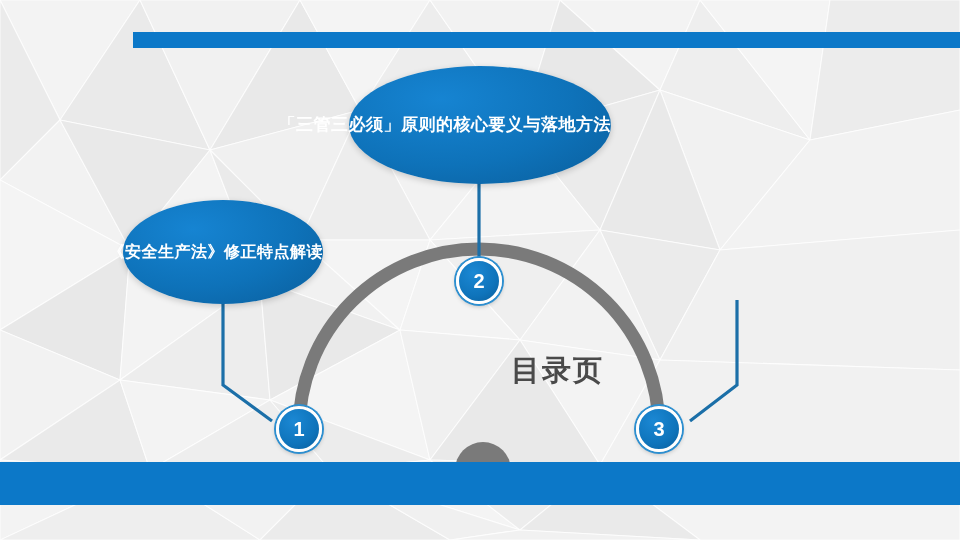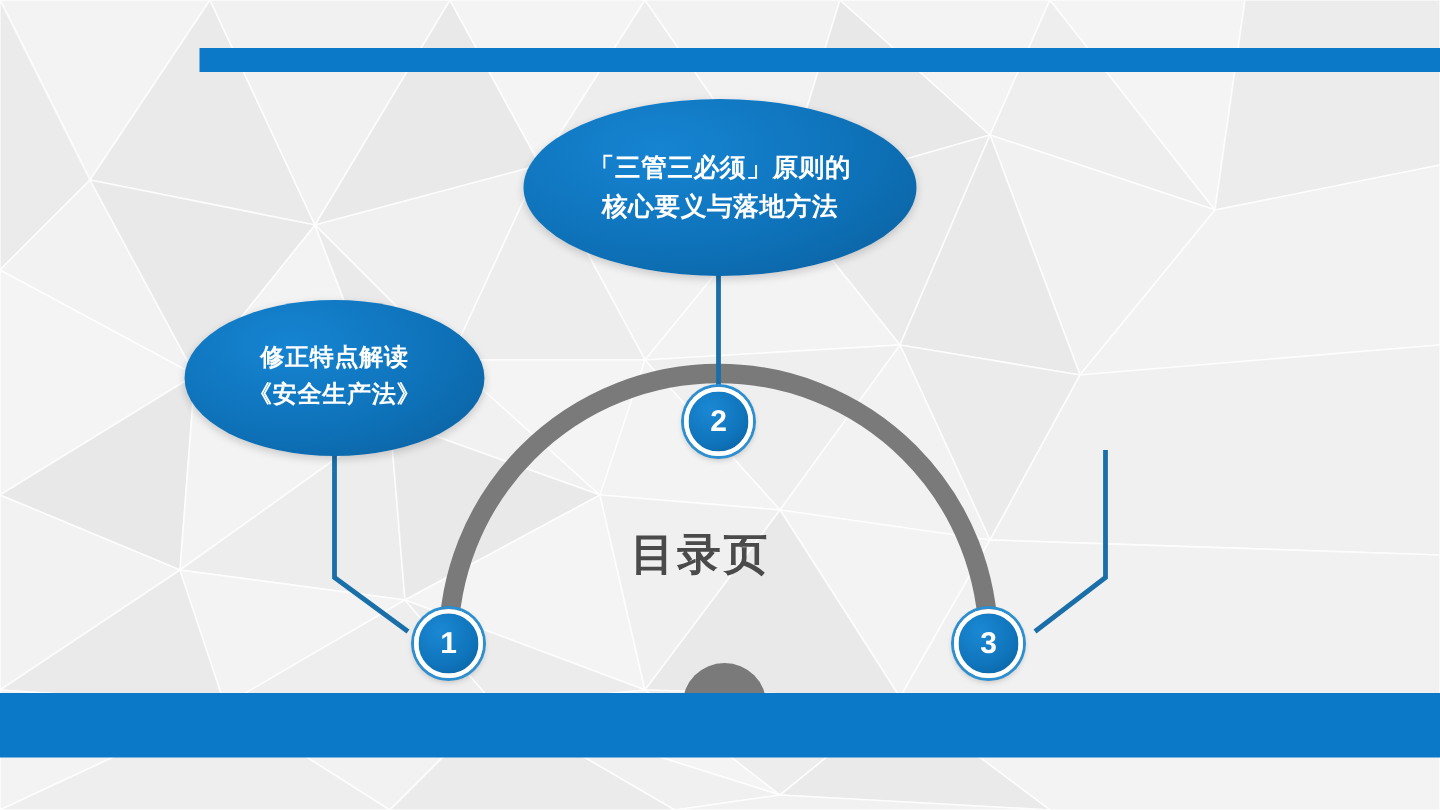--- a/index.html
+++ b/index.html
@@ -35,23 +35,22 @@
   #vector { position:absolute; left:0; top:0; width:960px; height:540px; }
 
   
   .bubble {
     position:absolute;
     border-radius:50%;
     background:radial-gradient(ellipse at 35% 28%, #1684d2 0%, #0e72b9 55%, #0a5e9c 100%);
     box-shadow:0 2px 6px rgba(0,0,0,0.18);
     color:#ffffff;
     display:flex;
-    flex-direction:column;
     align-items:center;
-    justify-content:center;
+    justify-content:flex-end;
     text-align:center;
     font-weight:bold;
     line-height:1.55;
     letter-spacing:0.5px;
   }
   .bubble .ln { display:block; white-space:nowrap; }
 
   .bubble-top {
     left:349px; top:66px;
     width:262px; height:118px;
@@ -81,23 +80,23 @@
     font-weight:bold;
     display:flex; align-items:center; justify-content:center;
   }
   .node-1 { left:276px; top:406px; }
   .node-2 { left:456px; top:258px; }
   .node-3 { left:636px; top:406px; }
 
   
   .center-title {
     position:absolute;
-    left:367px; top:352px;
+    left:404px; top:352px;
     width:200px;
-    text-align:center;
+    text-align:right;
   }
   .center-title .cn {
     display:block;
     font-size:29px;
     font-weight:bold;
     color:#4a4a4a;
     letter-spacing:2px;
     line-height:1.25;
   }
   .center-title .en {
@@ -192,22 +191,22 @@
   <div class="top-bar"></div>
 
   <div class="bottom-bar"></div>
 
   <div class="bubble bubble-top">
     <span class="ln">「三管三必须」原则的</span>
     <span class="ln">核心要义与落地方法</span>
   </div>
 
   <div class="bubble bubble-left">
+    <span class="ln">《安全生产法》</span>
     <span class="ln">修正特点解读</span>
-    <span class="ln">《安全生产法》</span>
   </div>
 
 
   <div class="node node-1">
     <span>1</span>
   </div>
   <div class="node node-2">
     <span>2</span>
   </div>
   <div class="node node-3">

